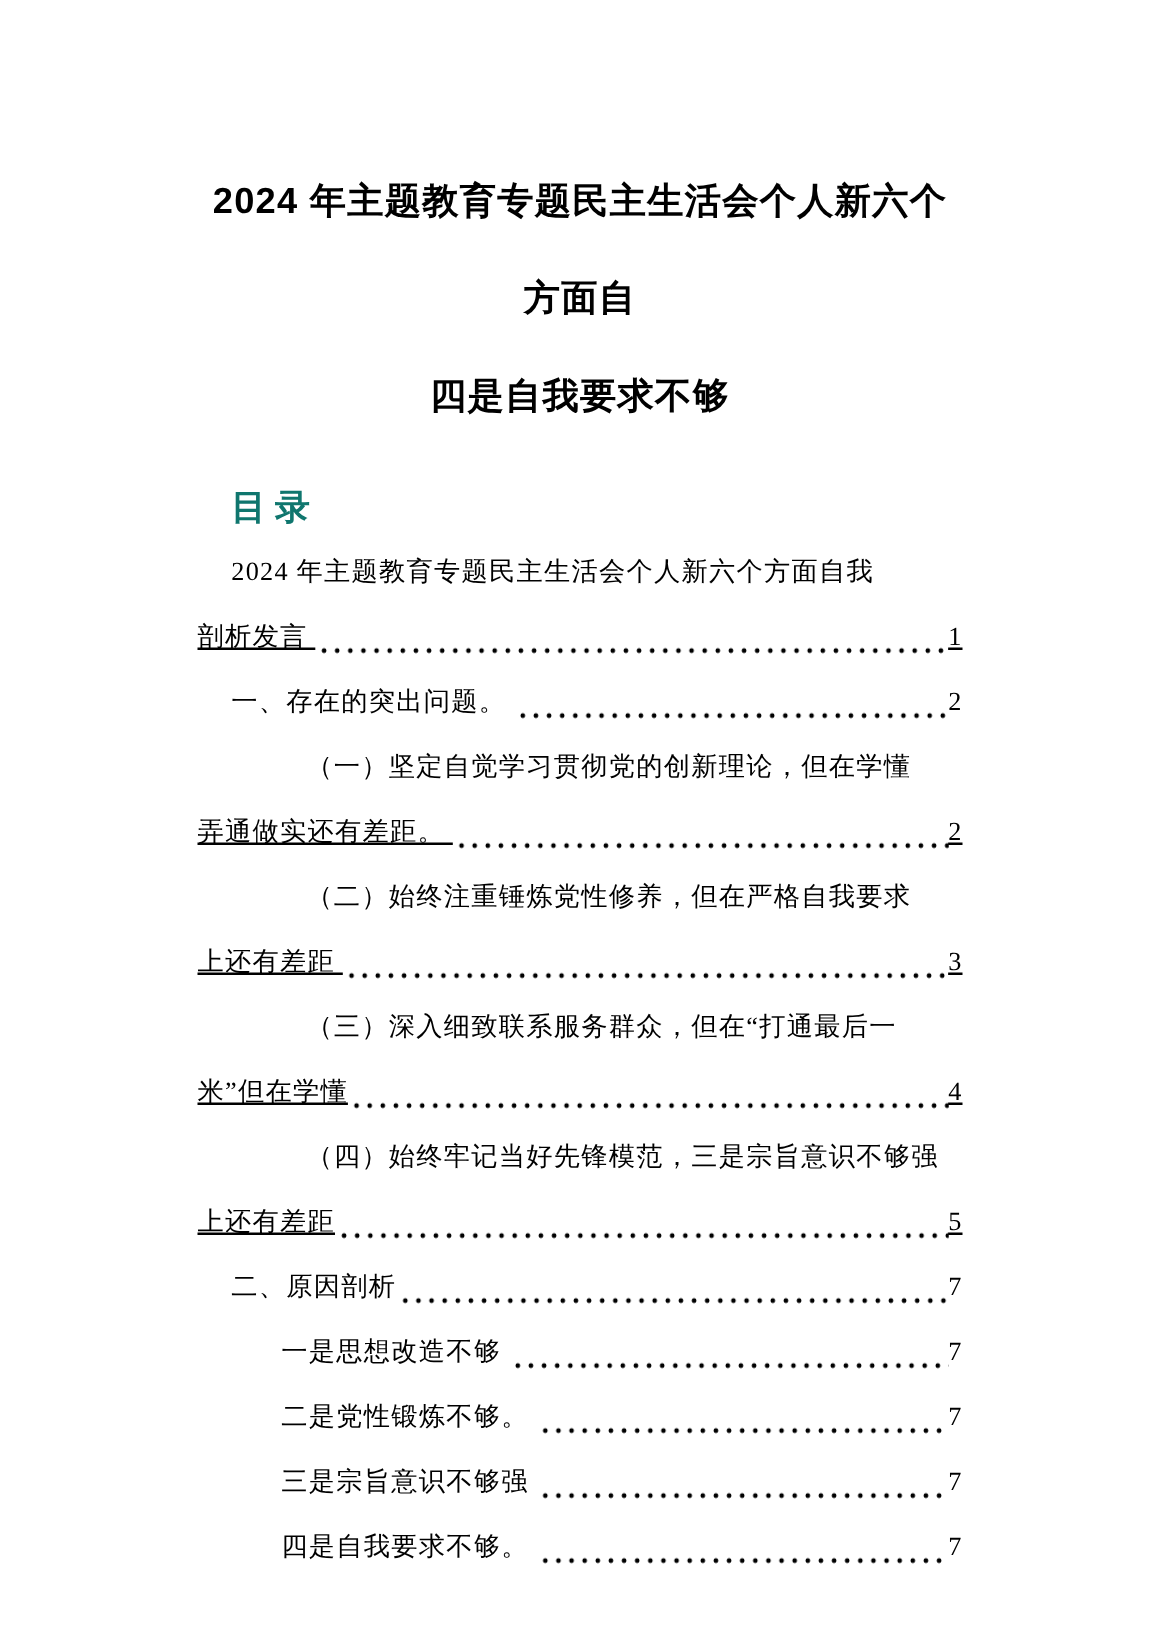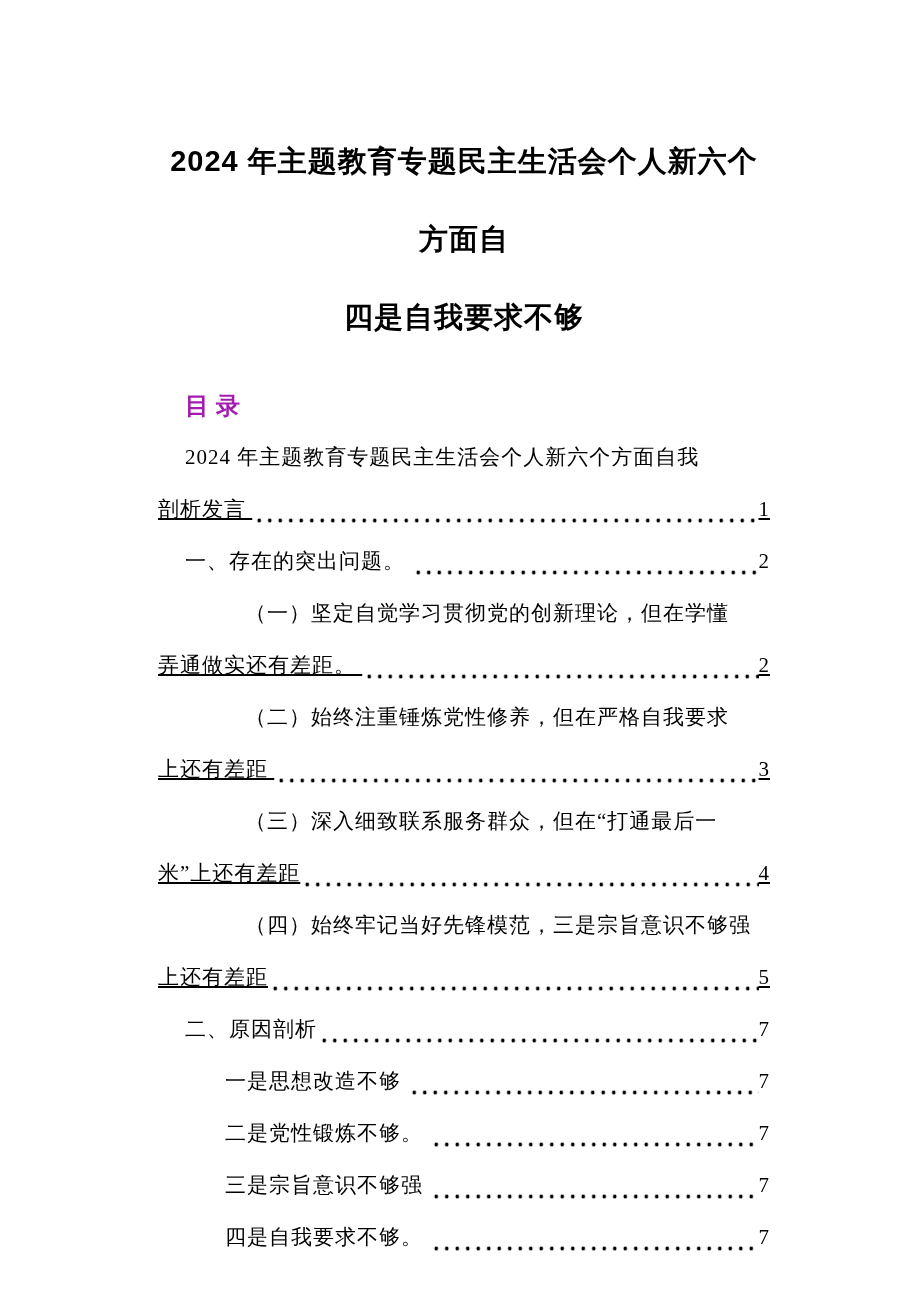--- a/index.html
+++ b/index.html
@@ -27,25 +27,25 @@
     font-family: "Liberation Sans", "DejaVu Sans", sans-serif;
     font-weight: 700;
     font-size: 29px;
     line-height: 78px;
     letter-spacing: 1px;
     color: #000000;
   }
   .toc-heading {
     margin-top: 36px;
     margin-left: 27px;
-    font-size: 24px;
+    font-size: 28px;
     font-weight: 700;
     letter-spacing: 7px;
     line-height: 29px;
-    color: #a21caf; 
+    color: #0f766e; 
   }
   .toc {
     margin-top: 10px;
     font-size: 21px;
     letter-spacing: 1px;
   }
   .toc-row {
     display: flex;
     align-items: stretch;
     line-height: 52px;
@@ -116,21 +116,21 @@
         <span class="txt">上还有差距 </span>
         <span class="leader"></span>
         <span class="pg">3</span>
       </div>
 
       <div class="toc-row ind-3">
         <span class="txt">（三）深入细致联系服务群众，但在“打通最后一</span>
       </div>
 
       <div class="toc-row ind-0">
-        <span class="txt">米”上还有差距</span>
+        <span class="txt">米”但在学懂</span>
         <span class="leader"></span>
         <span class="pg">4</span>
       </div>
 
       <div class="toc-row ind-3">
         <span class="txt">（四）始终牢记当好先锋模范，三是宗旨意识不够强</span>
       </div>
 
       <div class="toc-row ind-0">
         <span class="txt">上还有差距</span>

